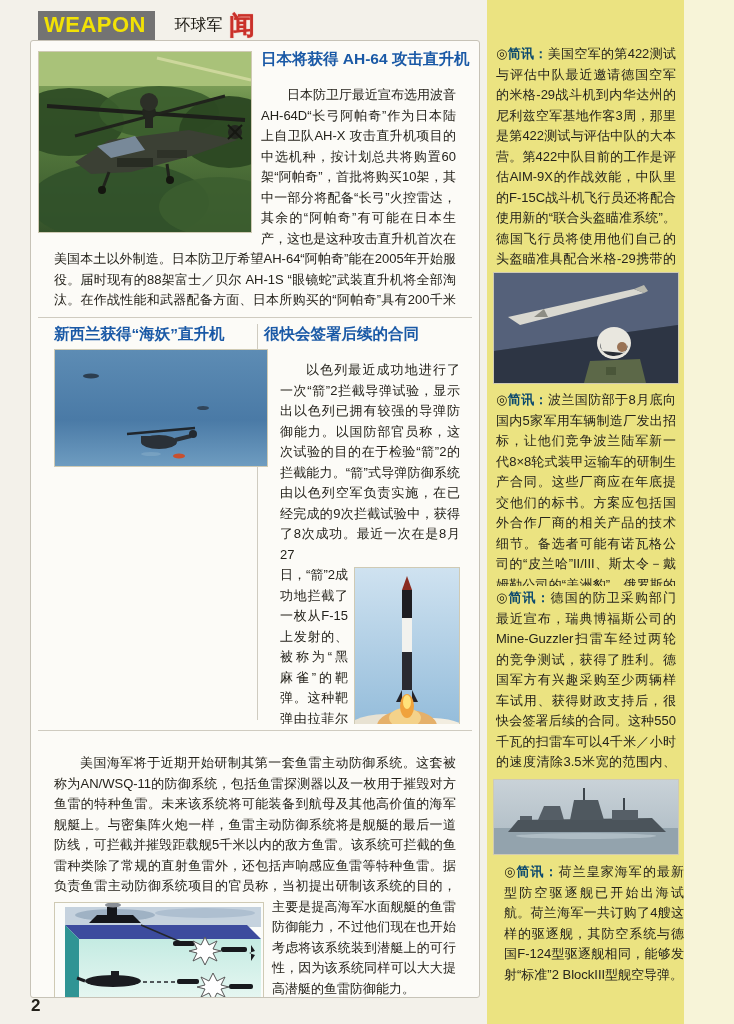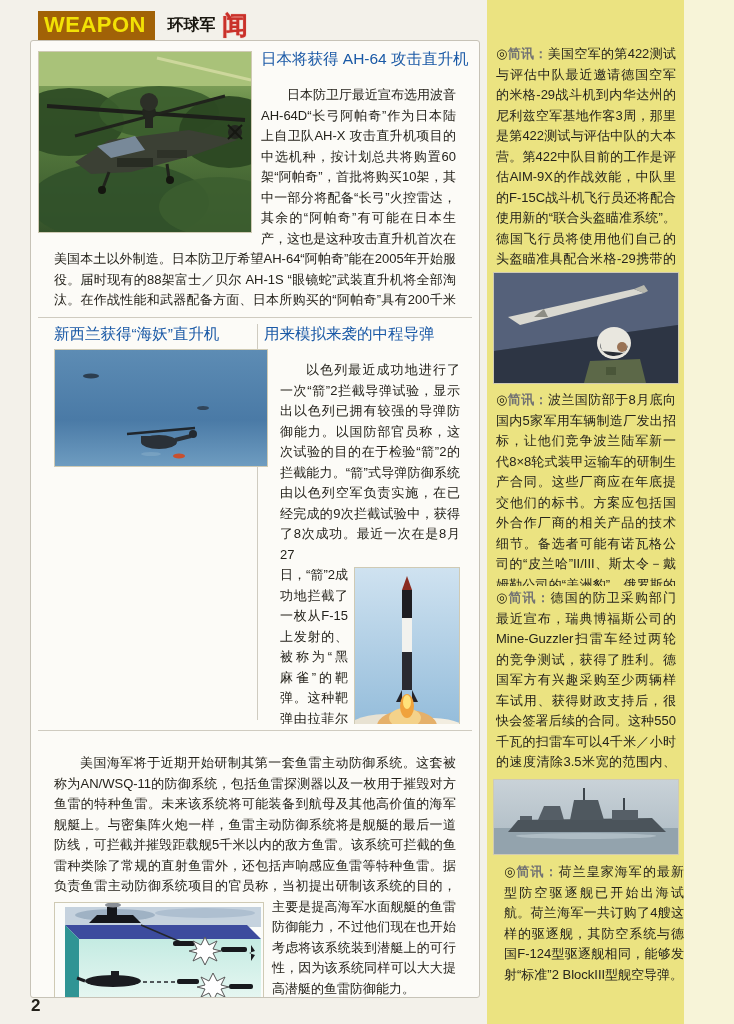--- a/index.html
+++ b/index.html
@@ -8,37 +8,37 @@
     background:#f3f1ea;
     font-family:"Liberation Sans","DejaVu Sans",sans-serif;
     color:#1d1d1d;
   }
   
   .pale-edge{position:absolute;left:684px;top:0;width:50px;height:1024px;background:#f7f4d8;}
   .right-col{position:absolute;left:487px;top:0;width:197px;height:1024px;background:#ebe381;box-sizing:border-box;}
   .brief{position:absolute;left:9px;width:180px;overflow:hidden;}
   .brief p{margin:0;font-size:13px;line-height:20.5px;text-align:justify;color:#26241c;}
   .brief .bullet{font-weight:bold;color:#221f10;}
-  .brief .blabel{font-weight:bold;color:#737373;}
+  .brief .blabel{font-weight:bold;color:#0c4a6e;}
   .photo-frame{background:#fff;border:1px solid #cfcab4;box-sizing:border-box;overflow:hidden;}
   .photo-frame svg{display:block;}
   .rc-photo{position:absolute;left:6px;width:186px;}
   
   .header{position:absolute;left:38px;top:8px;height:30px;white-space:nowrap;}
-  .weapon-box{display:inline-block;background:#a16207;padding:1px 9px 3px 6px;vertical-align:middle;}
+  .weapon-box{display:inline-block;background:#737373;padding:1px 9px 3px 6px;vertical-align:middle;}
   .weapon-box span{color:#f2e205;font-weight:bold;font-size:22px;letter-spacing:.5px;}
-  .series-txt{display:inline-block;vertical-align:middle;font-weight:bold;font-size:16px;color:#18160f;margin-left:8px;}
+  .series-txt{display:inline-block;vertical-align:middle;font-weight:normal;font-size:16px;color:#18160f;margin-left:15px;}
   .wen-txt{display:inline-block;vertical-align:middle;font-weight:bold;font-size:26px;color:#c9312a;margin-left:2px;text-shadow:0 0 1px #e2574f;}
   
   .content-box{
     position:absolute;left:30px;top:40px;width:450px;height:958px;
     background:#fcfbf7;border:1px solid #c7c3b7;border-radius:3px;
     box-sizing:border-box;padding:8px 7px 0 7px;overflow:hidden;
   }
-  .art-title{font-size:15.5px;font-weight:normal;color:#1a59a6;margin:0 0 5px 0;line-height:20px;}
+  .art-title{font-size:15.5px;font-weight:bold;color:#1a59a6;margin:0 0 5px 0;line-height:20px;}
   .body-p{margin:16px;font-size:13px;line-height:20.5px;text-align:justify;color:#24221b;text-indent:2em;}
   .hdiv{border-top:1px solid #cfcbc0;margin:6px 0;}
   .art1{height:262px;overflow:hidden;}
   .apache-frame{float:left;width:214px;height:182px;margin:2px 9px 4px 0;}
   .two-col{position:relative;height:400px;overflow:hidden;}
   .col-l{position:absolute;left:16px;top:0;width:215px;}
   .col-r{position:absolute;left:226px;top:0;width:212px;}
   .vdiv{position:absolute;left:219px;top:0;bottom:4px;border-left:1px solid #cfcbc0;}
   .sea-frame{width:214px;height:118px;margin-top:5px;box-sizing:border-box;}
   .missile-frame{float:right;width:106px;height:178px;margin:2px 0 3px 6px;}
@@ -126,21 +126,21 @@
           <rect x="86" y="86" width="10" height="6" fill="#2a3138"></rect>
           <line x1="120" y1="90" x2="136" y2="86" stroke="#2a3138" stroke-width="4"></line>
           <circle cx="138" cy="84" r="4" fill="#232a31"></circle>
           <ellipse cx="124" cy="106" rx="6" ry="2.5" fill="#c9502e"></ellipse>
           <ellipse cx="96" cy="104" rx="10" ry="2" fill="#7fa6c4" opacity="0.7"></ellipse>
         </svg>
       </div>
     </section>
 
     <section class="col-r">
-      <h2 class="art-title">用来模拟来袭的中程导弹</h2>
+      <h2 class="art-title">很快会签署后续的合同</h2>
       <p class="body-p"><span>以色列最近成功地进行了一次“箭”2拦截导弹试验，显示出以色列已拥有较强的导弹防御能力。以国防部官员称，这次试验的目的在于检验“箭”2的拦截能力。“箭”式导弹防御系统由以色列空军负责实施，在已经完成的9次拦截试验中，获得了8次成功。最近一次在是8月27日，“箭”</span><span class="photo-frame missile-frame">
             <svg width="104" height="176" viewBox="0 0 104 176">
           <defs>
             <linearGradient id="sky" x1="0" y1="0" x2="0" y2="1">
               <stop offset="0" stop-color="#cfe2f0"></stop>
                   <stop offset="1" stop-color="#8db8d8"></stop>
             </linearGradient>
           </defs>
           <rect width="104" height="176" fill="url(#sky)"></rect>
           <ellipse cx="30" cy="168" rx="44" ry="22" fill="#e8e2d2"></ellipse>

